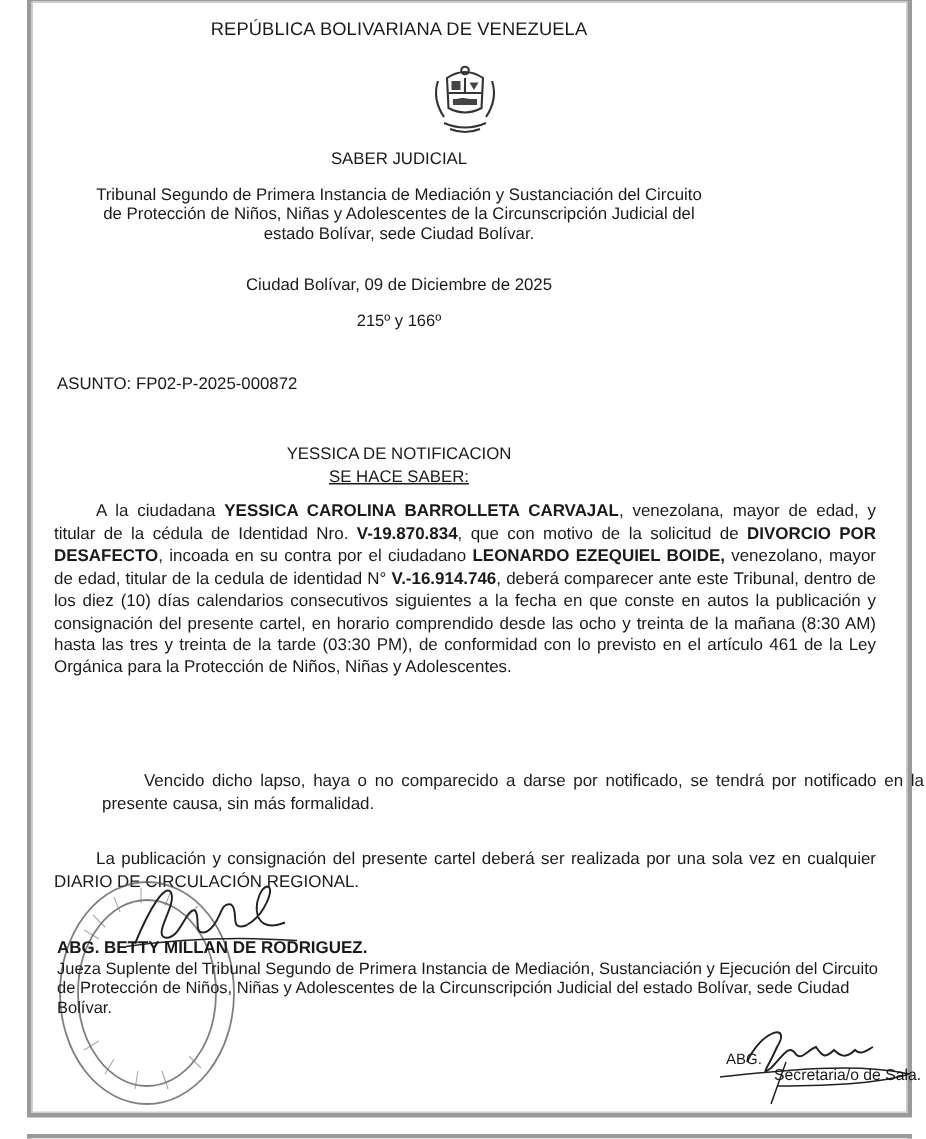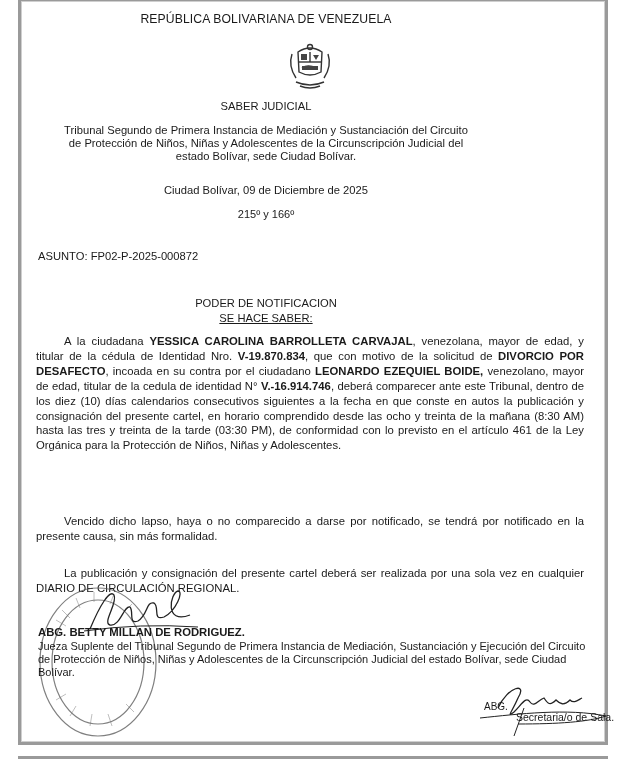--- a/index.html
+++ b/index.html
@@ -25,21 +25,21 @@
   .t-years { top:208px; font-size:11px; }
   .asunto { position:absolute; left:38px; top:250px; font-size:11.2px; }
   .t-cartel { top:297px; font-size:11.2px; }
   .t-sehace { top:312px; font-size:11.2px; }
   .t-sehace span { text-decoration:underline; }
   .body-text {
     position:absolute; left:36px; width:548px; font-size:11.3px; line-height:14.9px;
     text-align:justify;
   }
   .p1 { top:334px; }
-  .p2 { top:514px; }
+  .p2 { top:514px;margin-left:32px; }
   .p3 { top:566px; }
   .indent { display:inline-block; width:28px; }
   b { font-weight:bold; }
   .sig-name { position:absolute; left:38px; top:626px; font-size:11.3px; font-weight:bold; }
   .sig-role { position:absolute; left:38px; top:640px; width:550px; font-size:11px; line-height:13.2px; }
   .seal { position:absolute; left:36px; top:580px; width:130px; height:160px; }
   .sig1 { position:absolute; left:80px; top:585px; width:120px; height:50px; }
   .abg { position:absolute; left:484px; top:701px; font-size:10px; }
   .sig2 { position:absolute; left:478px; top:678px; width:130px; height:60px; }
   .secretaria { position:absolute; left:516px; top:711px; font-size:10.5px; }
@@ -71,21 +71,21 @@
   </g>
 </svg>
 
 <div class="center t-poder">SABER JUDICIAL</div>
 <div class="center t-tribunal">Tribunal Segundo de Primera Instancia de Mediación y Sustanciación del Circuito de Protección de Niños, Niñas y Adolescentes de la Circunscripción Judicial del estado Bolívar, sede Ciudad Bolívar.</div>
 <div class="center t-date">Ciudad Bolívar, 09 de Diciembre de 2025</div>
 <div class="center t-years">215º y 166º</div>
 
 <div class="asunto">ASUNTO: FP02-P-2025-000872</div>
 
-<div class="center t-cartel">PODER DE NOTIFICACION</div>
+<div class="center t-cartel">YESSICA DE NOTIFICACION</div>
 <div class="center t-sehace"><span>SE HACE SABER:</span></div>
 
 <div class="body-text p1">
   <span class="indent"></span><span>A la ciudadana </span><b>YESSICA CAROLINA BARROLLETA CARVAJAL</b><span>, venezolana, mayor de edad, y titular de la cédula de Identidad Nro. </span><b>V-19.870.834</b><span>, que con motivo de la solicitud de </span><b>DIVORCIO POR DESAFECTO</b><span>, incoada en su contra por el ciudadano </span><b>LEONARDO EZEQUIEL BOIDE,</b><span> venezolano, mayor de edad, titular de la cedula de identidad N° </span><b>V.-16.914.746</b><span>, deberá comparecer ante este Tribunal, dentro de los diez (10) días calendarios consecutivos siguientes a la fecha en que conste en autos la publicación y consignación del presente cartel, en horario comprendido desde las ocho y treinta de la mañana (8:30 AM) hasta las tres y treinta de la tarde (03:30 PM), de conformidad con lo previsto en el artículo 461 de la Ley Orgánica para la Protección de Niños, Niñas y Adolescentes.</span>
 </div>
 
 <div class="body-text p2"><span class="indent"></span><span>Vencido dicho lapso, haya o no comparecido a darse por notificado, se tendrá por notificado en la presente causa, sin más formalidad.</span></div>
 
 <div class="body-text p3"><span class="indent"></span><span>La publicación y consignación del presente cartel deberá ser realizada por una sola vez en cualquier DIARIO DE CIRCULACIÓN REGIONAL.</span></div>
 

